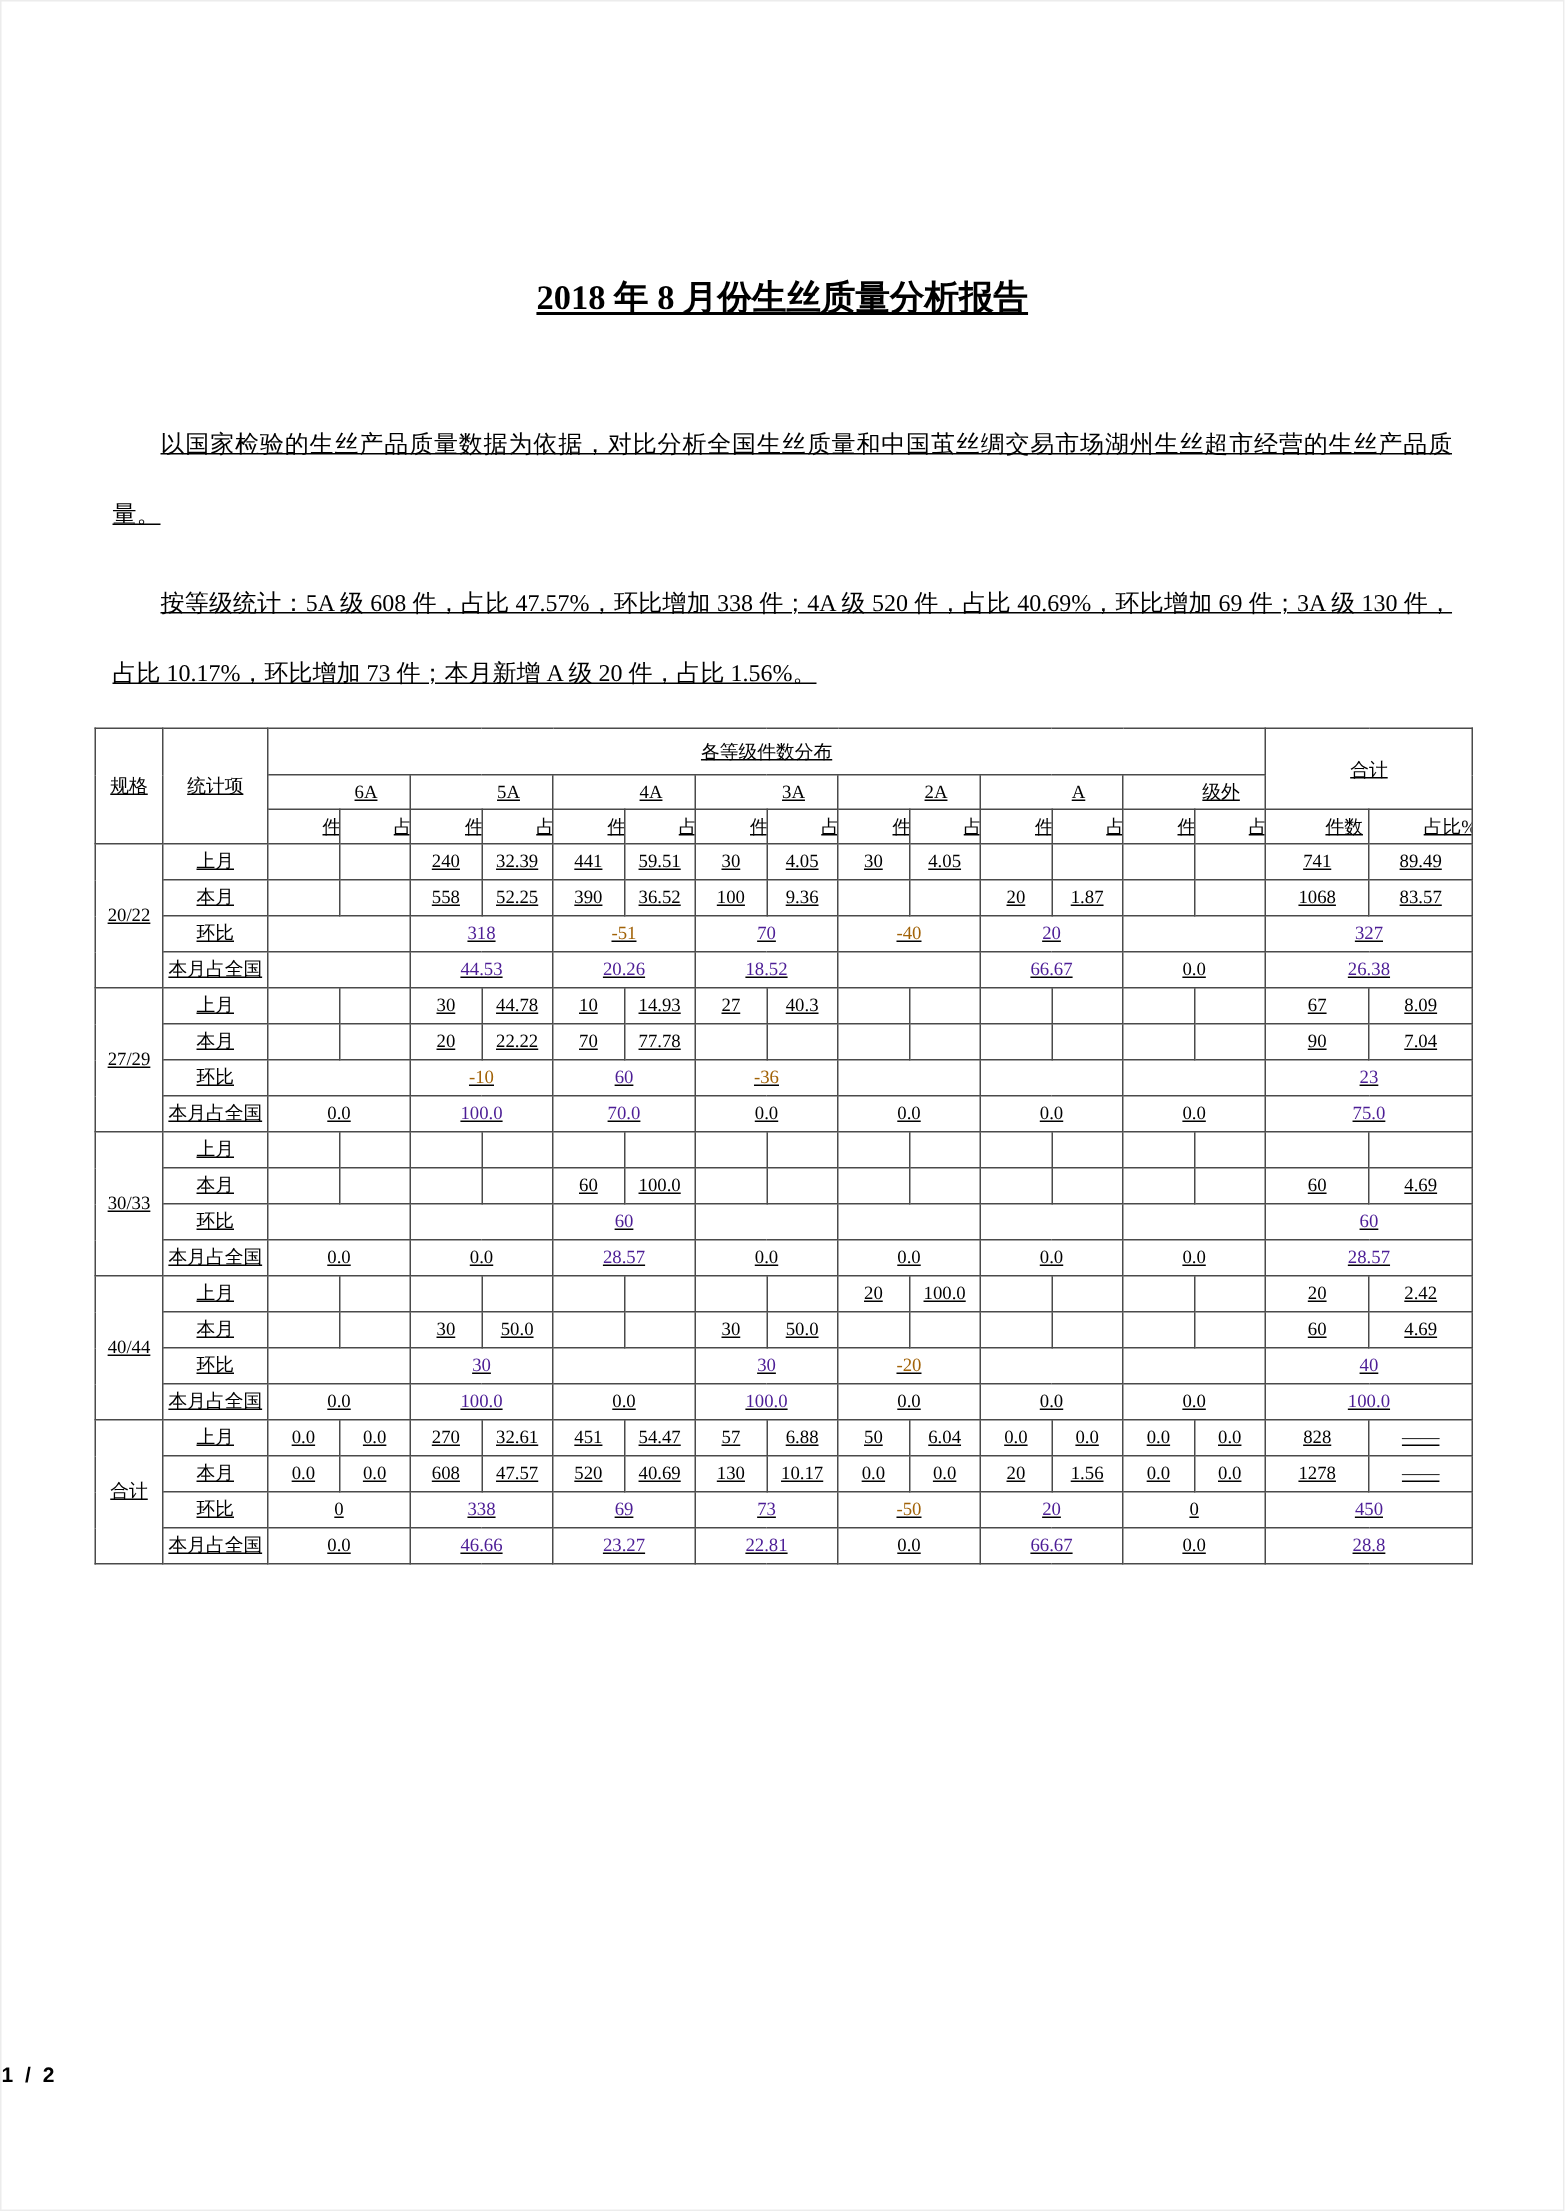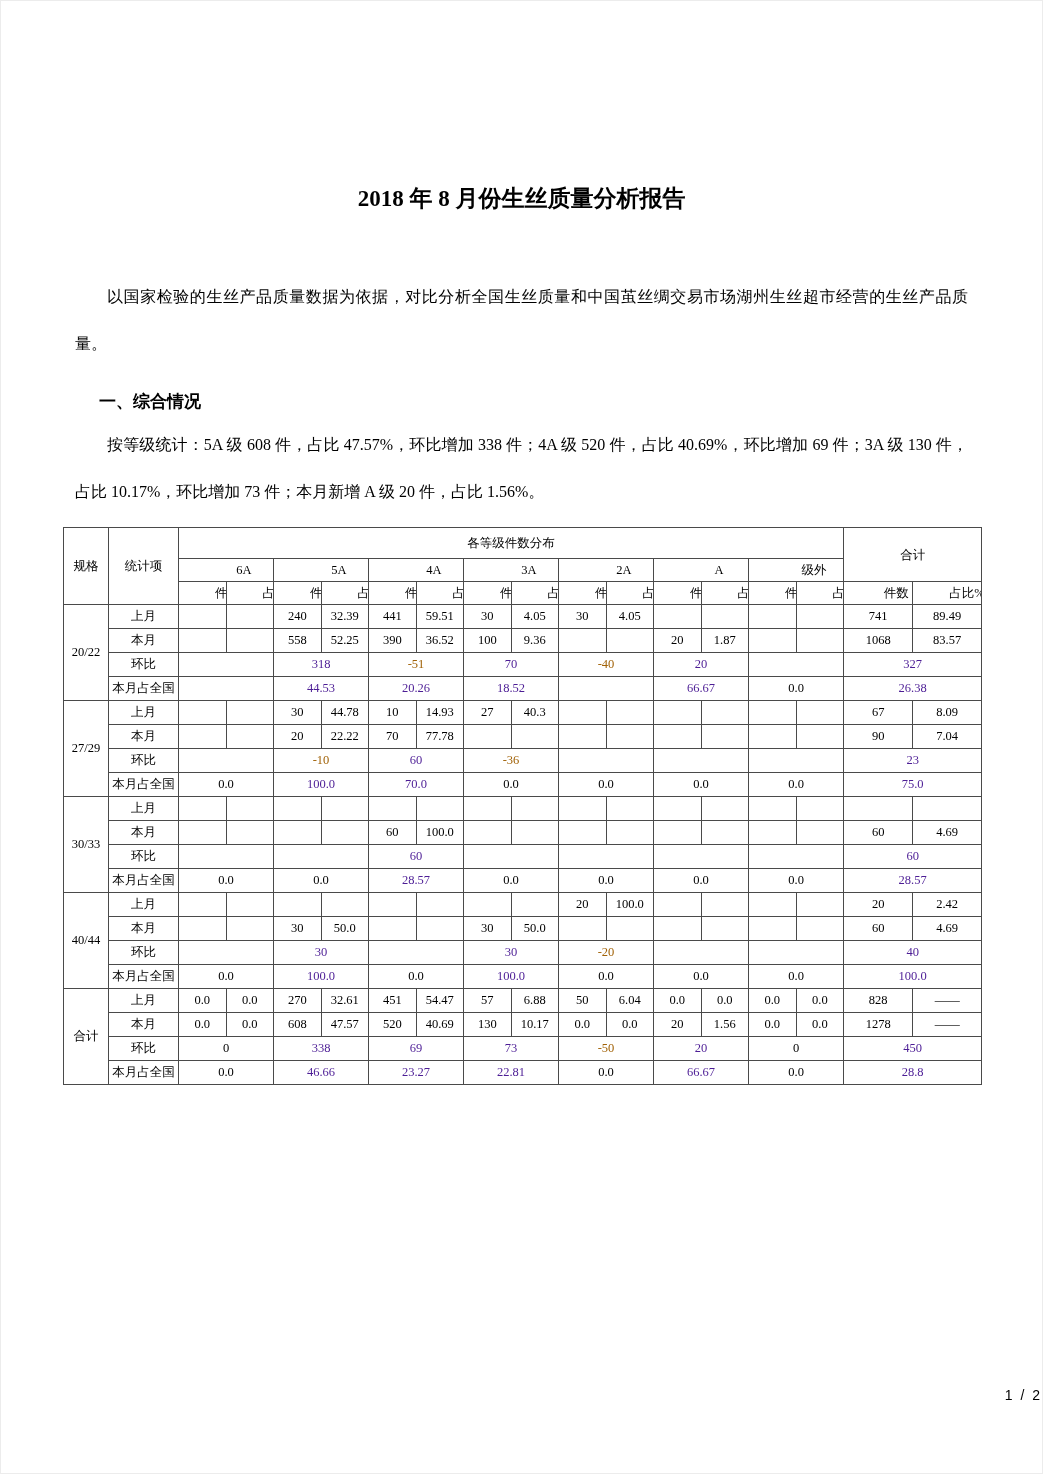--- a/index.html
+++ b/index.html
@@ -1,21 +1,21 @@
 <!DOCTYPE html>
 <html lang="zh"><head>
 <meta charset="utf-8">
 <style>
   html,body{margin:0;padding:0;background:#f6f6f6;}
   .page{
     width:1043px;height:1474px;margin:0 auto;background:#ffffff;
     border:1px solid #ececec;box-sizing:border-box;position:relative;
     font-family:"Liberation Serif","DejaVu Serif",serif;color:#000;
   }
-  .content{padding:0 62px;}
+  .content{padding:0 62px;text-decoration:underline;}
   .doc-title{
     margin:182px 0 0 0;text-align:center;
     font-size:23px;font-weight:bold;line-height:32px;
   }
   .para{
     margin:12px;font-size:16px;line-height:47px;text-align:justify;
     text-indent:2em;
   }
   .para.p-intro{margin-top:58px;}
   .section-heading{
@@ -33,33 +33,32 @@
     border:1px solid #4a4a4a;text-align:center;vertical-align:middle;
     padding:0;height:23px;line-height:23px;font-weight:normal;
     overflow:hidden;white-space:nowrap;
   }
   table.report thead tr.hr1 th{height:30px;line-height:30px;}
   table.report thead tr.hr2 th,
   table.report thead tr.hr3 th{height:22px;line-height:22px;padding-left:36px;}
   .c-red{color:#4c1d95;}
   .c-green{color:#a16207;}
   .footer{
-    position:absolute;left:0;bottom:70px;width:100%;text-align:right;
+    position:absolute;left:0;bottom:82px;width:100%;text-align:left;
     font-family:"Liberation Sans","DejaVu Sans",sans-serif;
-    font-size:14px;font-weight:normal;letter-spacing:2px;
+    font-size:14px;font-weight:bold;letter-spacing:2px;
   }
 </style>
 </head>
 <body>
 
 <div class="page">
   <div class="content">
     <h1 class="doc-title">2018 年 8 月份生丝质量分析报告</h1>
     <p class="para p-intro">以国家检验的生丝产品质量数据为依据，对比分析全国生丝质量和中国茧丝绸交易市场湖州生丝超市经营的生丝产品质量。</p>
-    <h2 class="section-heading">一、综合情况</h2>
     <p class="para p-grade">按等级统计：5A 级 608 件，占比 47.57%，环比增加 338 件；4A 级 520 件，占比 40.69%，环比增加 69 件；3A 级 130 件，占比 10.17%，环比增加 73 件；本月新增 A 级 20 件，占比 1.56%。</p>
     <table class="report">
         <colgroup>
           <col style="width: 45px;">
           <col style="width: 70px;">
           <col style="width: 47.5px;">
           <col style="width: 47.5px;">
           <col style="width: 47.5px;">
           <col style="width: 47.5px;">
           <col style="width: 47.5px;">

